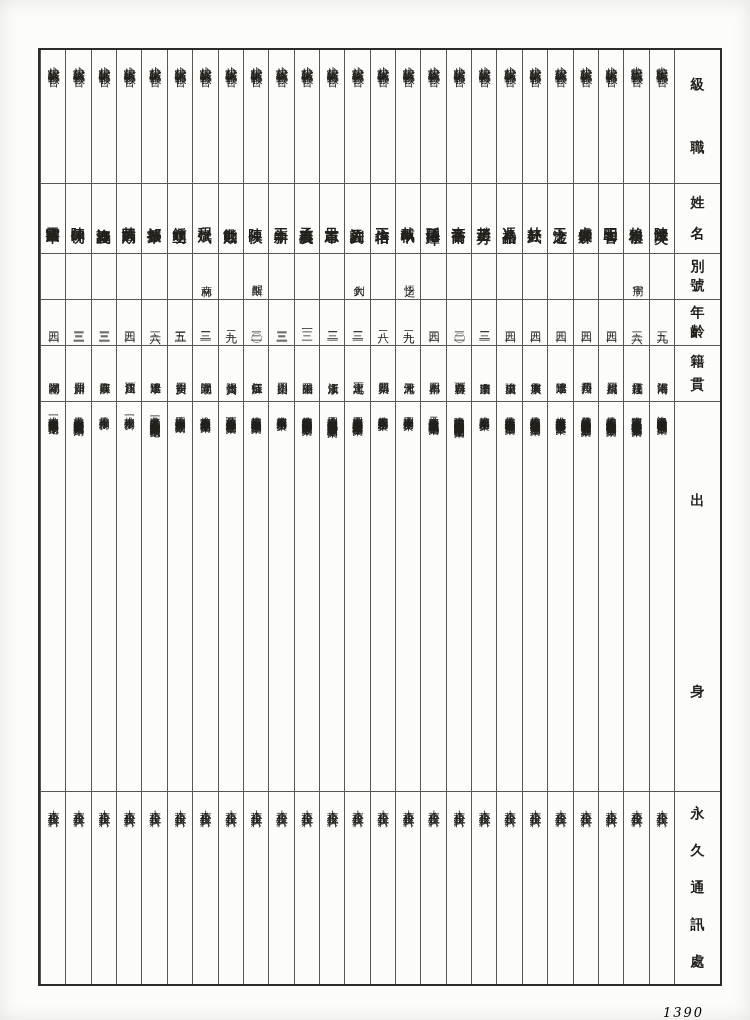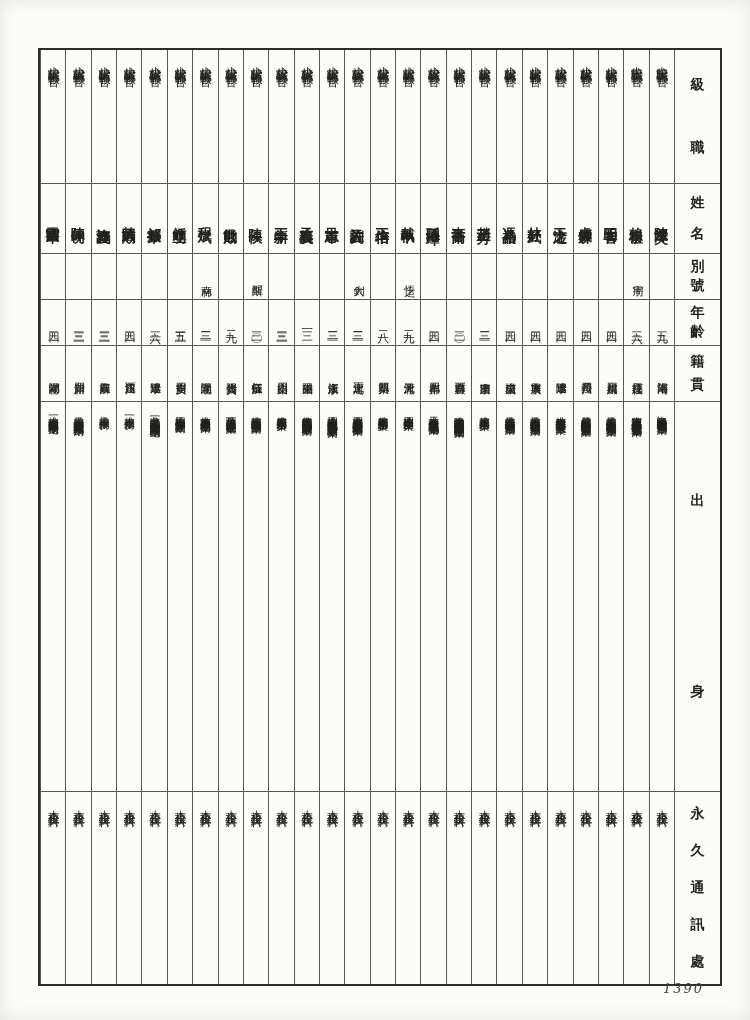--- a/index.html
+++ b/index.html
@@ -52,23 +52,23 @@
   .c-origin .vtxt { font-size:10.5px; line-height:11.5px; letter-spacing:.5px; max-height:378px; }
   .c-addr .vtxt   { font-size:11.5px; letter-spacing:1.5px; }
   .header-col .cell { align-items:stretch; padding:4px 0; }
   .spread {
     display:flex; flex-direction:column;
     justify-content:space-around; align-items:center;
     height:100%; width:100%;
     font-size:14px; font-weight:bold; color:#23211c;
   }
   .page-num {
-    position:absolute; right:46px; bottom:24px;
+    position:absolute; right:46px; bottom:0;
     font-family:"DejaVu Serif", serif; font-style:italic;
-    font-size:13px; letter-spacing:2px; color:#404040;
+    font-size:13px; letter-spacing:2px; color:#000000;
   }
 </style>
 </head>
 <body>
 
 <div class="page">
 
   <div class="table" id="grid">
 
     <div class="col header-col">

